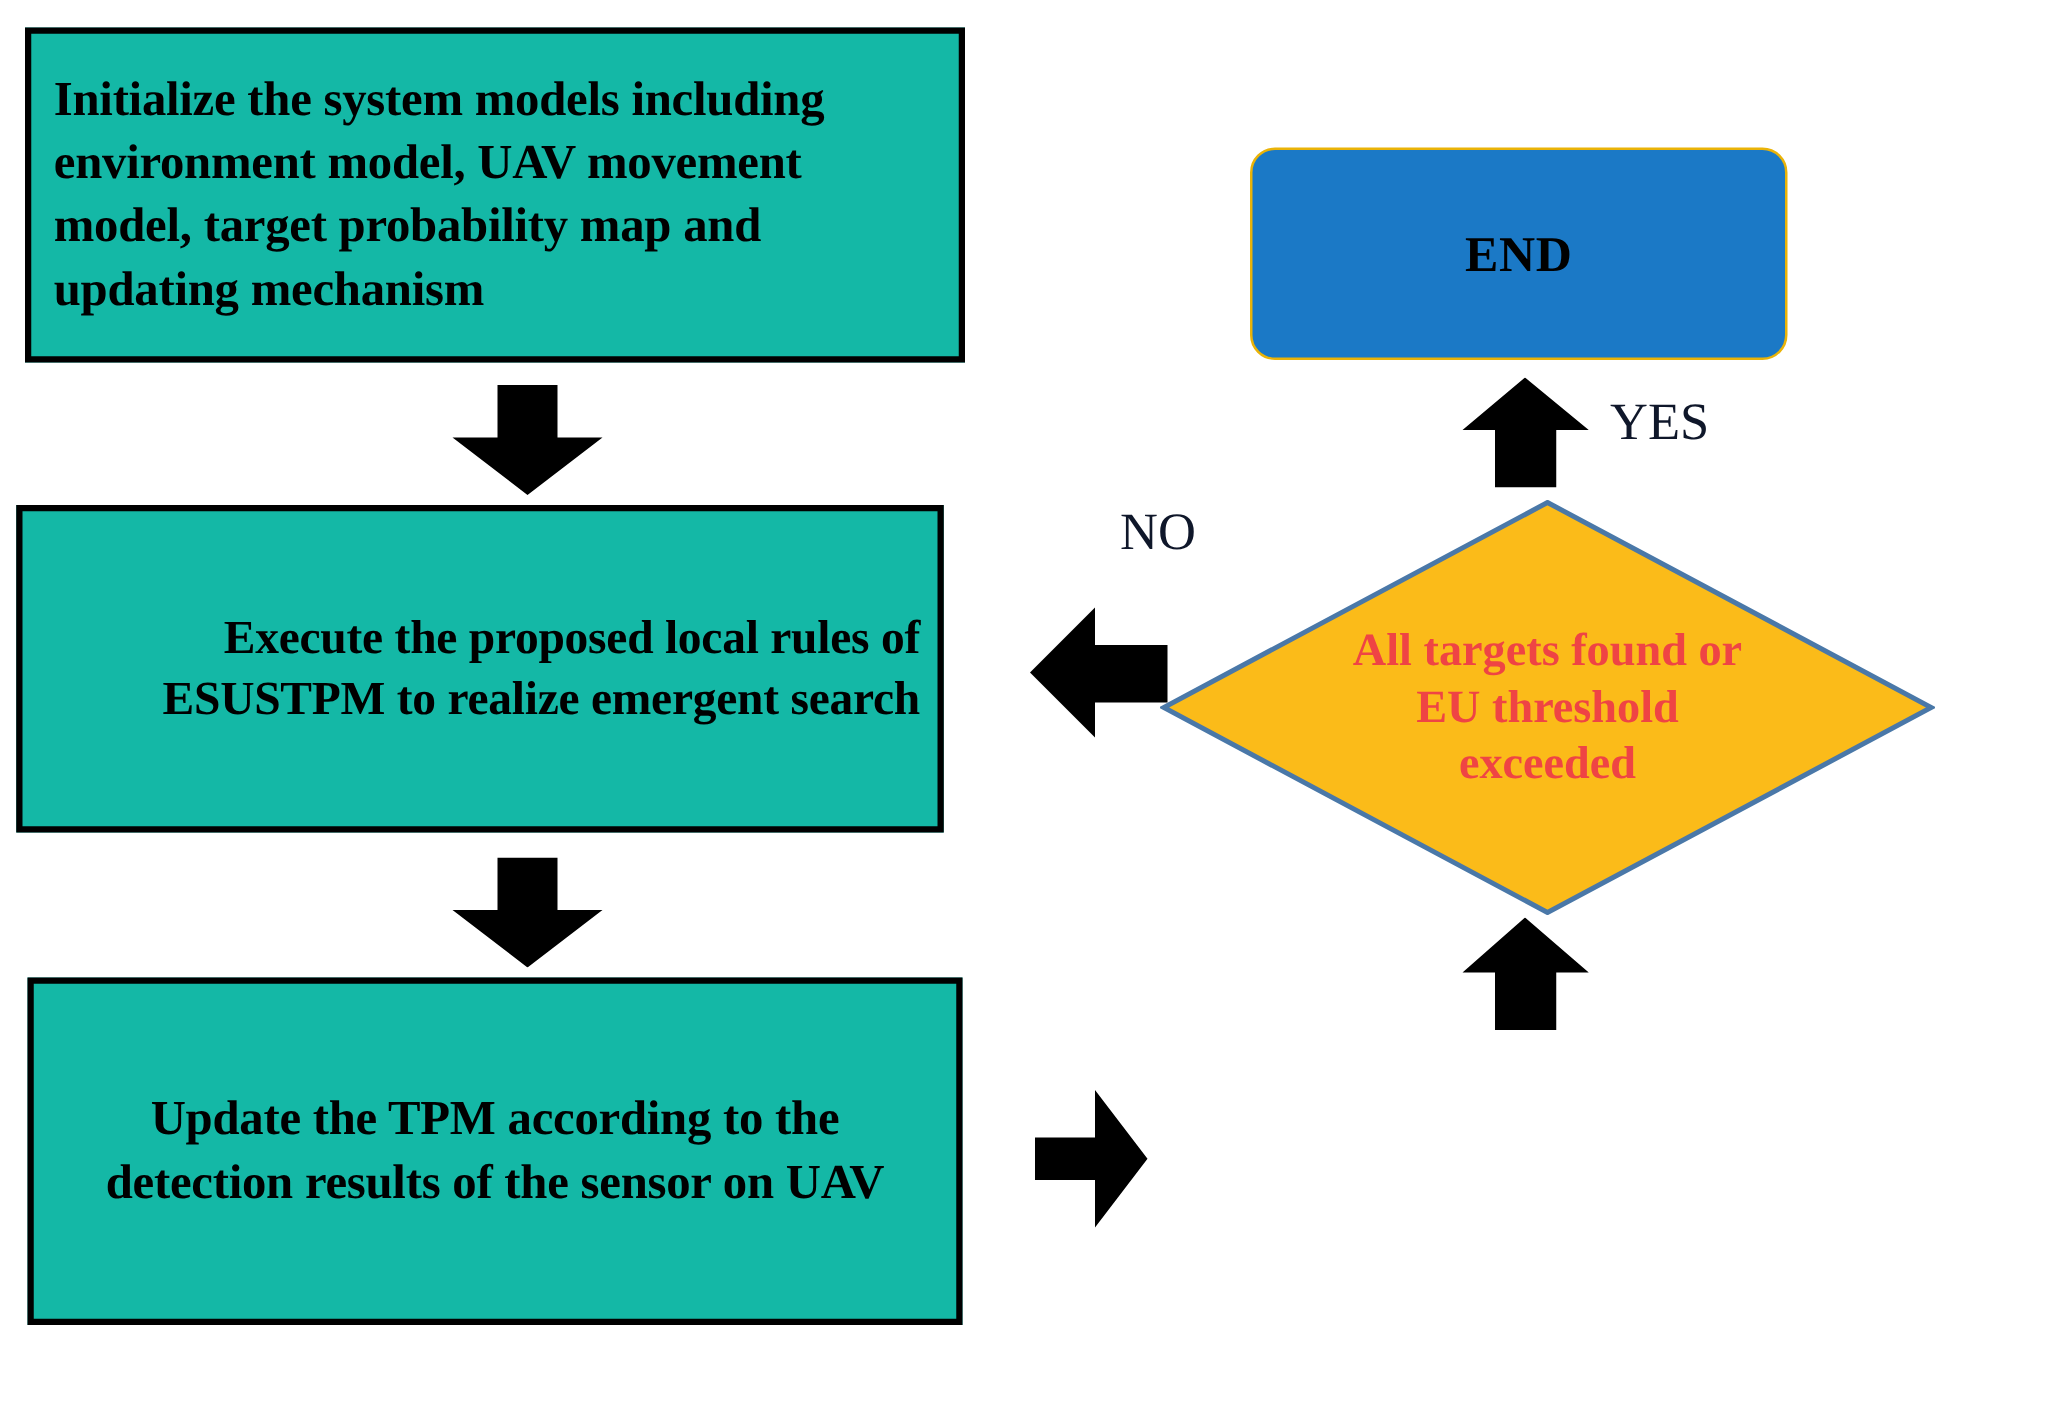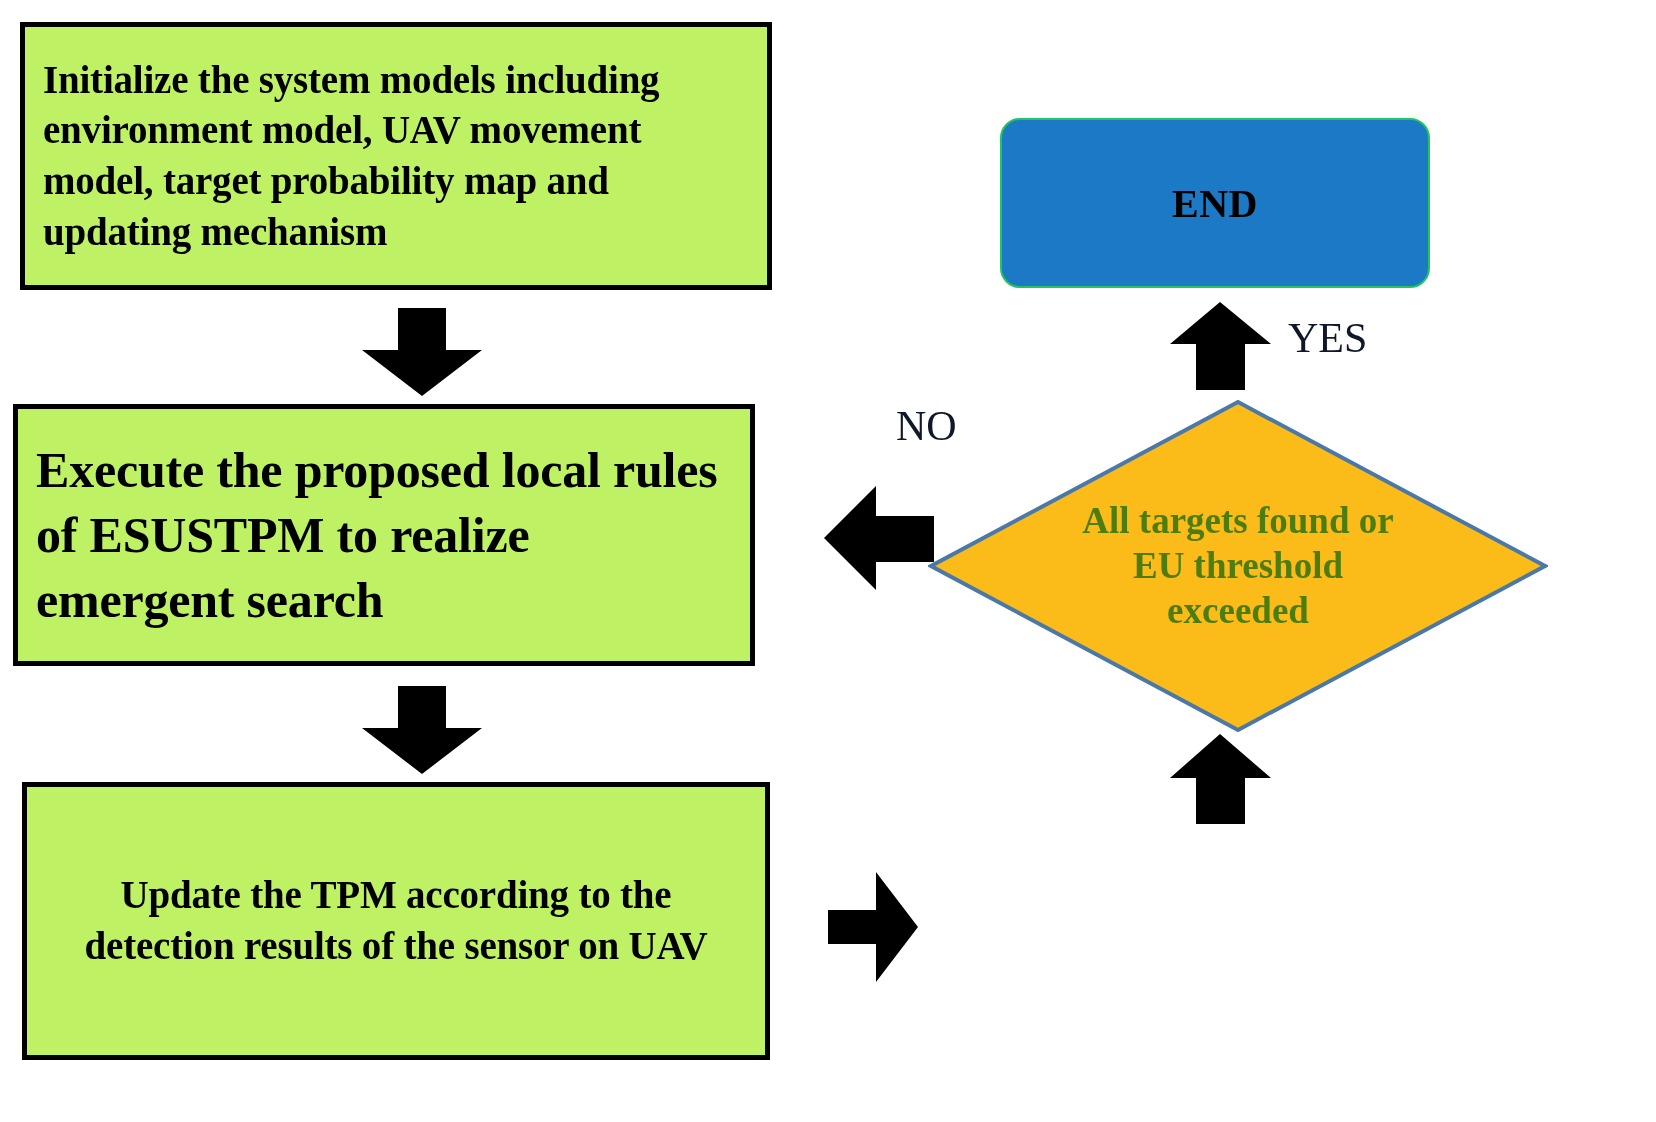--- a/index.html
+++ b/index.html
@@ -13,21 +13,21 @@
     height: 1122px;
     background: #ffffff;
     font-family: "Liberation Serif", "DejaVu Serif", serif;
     overflow: hidden;
   }
 
   
   .proc-box {
     position: absolute;
     box-sizing: border-box;
-    background: #bef264;
+    background: #14b8a6;
     border: 5px solid #000000;
     display: flex;
     align-items: center;
     overflow: hidden;
   }
   .proc-text {
     width: 100%;
     font-weight: bold;
     color: #000000;
     line-height: 1.30;
@@ -45,22 +45,23 @@
     text-align: left;
   }
 
   
   #box-execute {
     left: 13px;  top: 404px;
     width: 742px; height: 262px;
   }
   #box-execute .proc-text {
     padding: 0 14px 0 18px;
-    font-size: 50px;
-    text-align: left;
+    font-size: 38px;
+    text-align: right;
+    margin-left: 31px;
   }
 
   
   #box-update {
     left: 22px;  top: 782px;
     width: 748px; height: 278px;
   }
   #box-update .proc-text {
     padding: 0 18px;
     font-size: 39px;
@@ -78,21 +79,21 @@
     text-align: center;
   }
 
   
   #box-end {
     position: absolute;
     left: 1000px; top: 118px;
     width: 430px;  height: 170px;
     box-sizing: border-box;
     background: #1B79C6;
-    border: 2px solid #22c55e;
+    border: 2px solid #eab308;
     border-radius: 20px;
     display: flex;
     align-items: center;
     justify-content: center;
   }
   #box-end .end-text {
     font-size: 40px;
     font-weight: bold;
     color: #000000;
     letter-spacing: 0.5px;
@@ -107,21 +108,21 @@
   #decision-wrap svg { position: absolute; inset: 0; }
   #decision-label {
     position: absolute;
     left: 50%;
     top: 50%;
     transform: translate(-50%, -50%);
     width: 330px;
     text-align: center;
     font-size: 37px;
     font-weight: bold;
-    color: #4d7c0f;
+    color: #ef4444;
     line-height: 1.22;
     pointer-events: none;
   }
 
   
   .arrow { position: absolute; }
 
   #arrow-down-1  { left: 358px;  top: 308px;  width: 128px; height: 88px; }
   #arrow-down-2  { left: 358px;  top: 686px;  width: 128px; height: 88px; }
   #arrow-right-1 { left: 828px;  top: 868px;  width: 92px;  height: 118px; }

